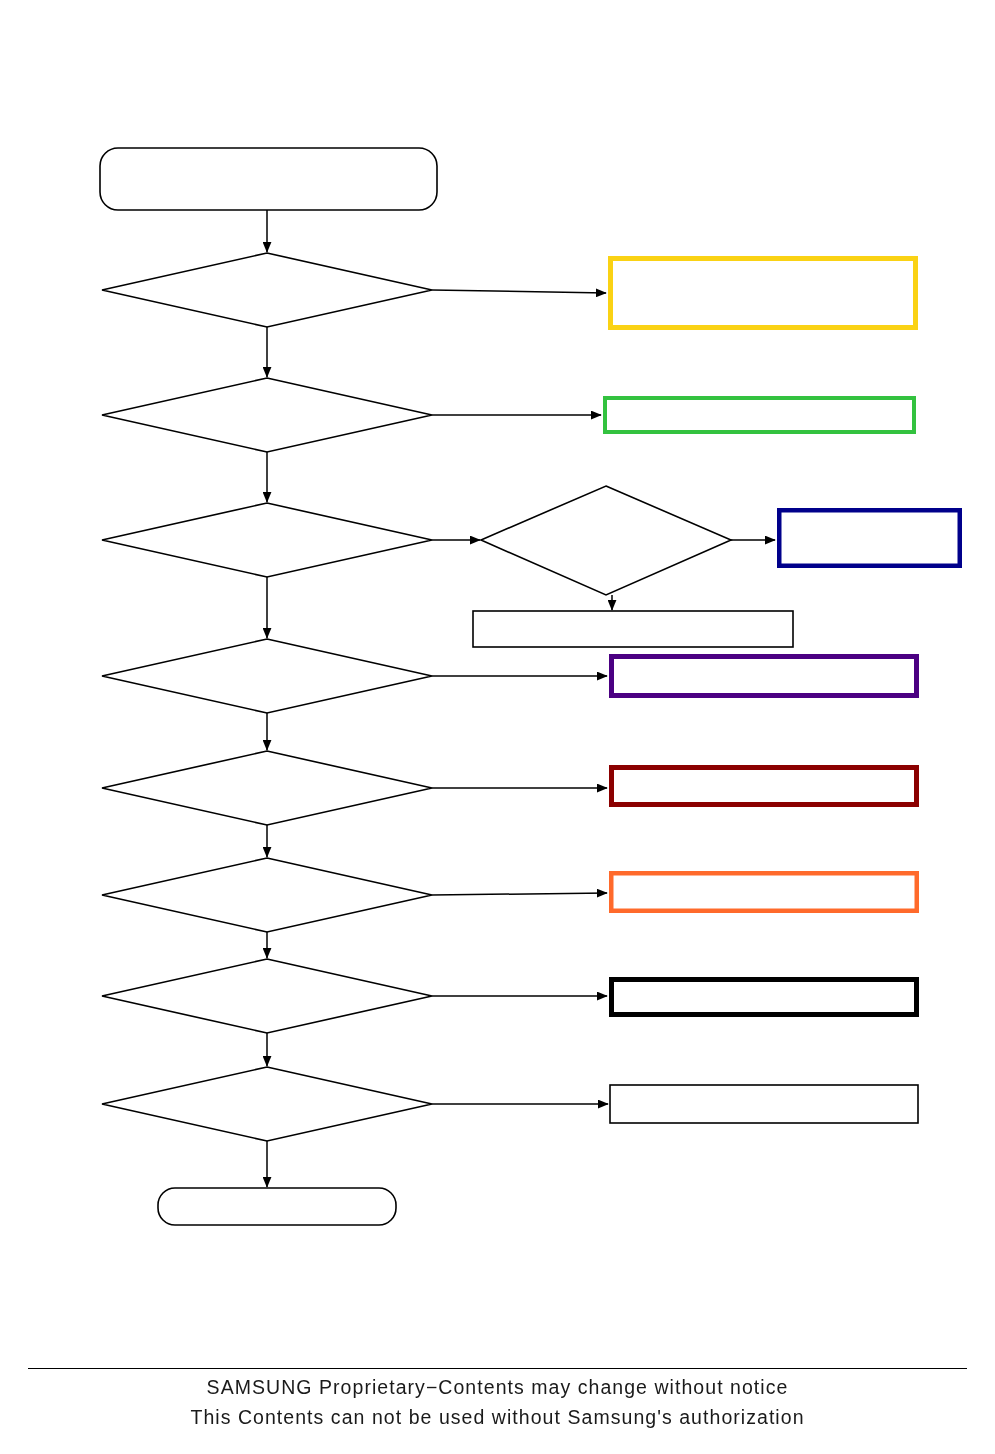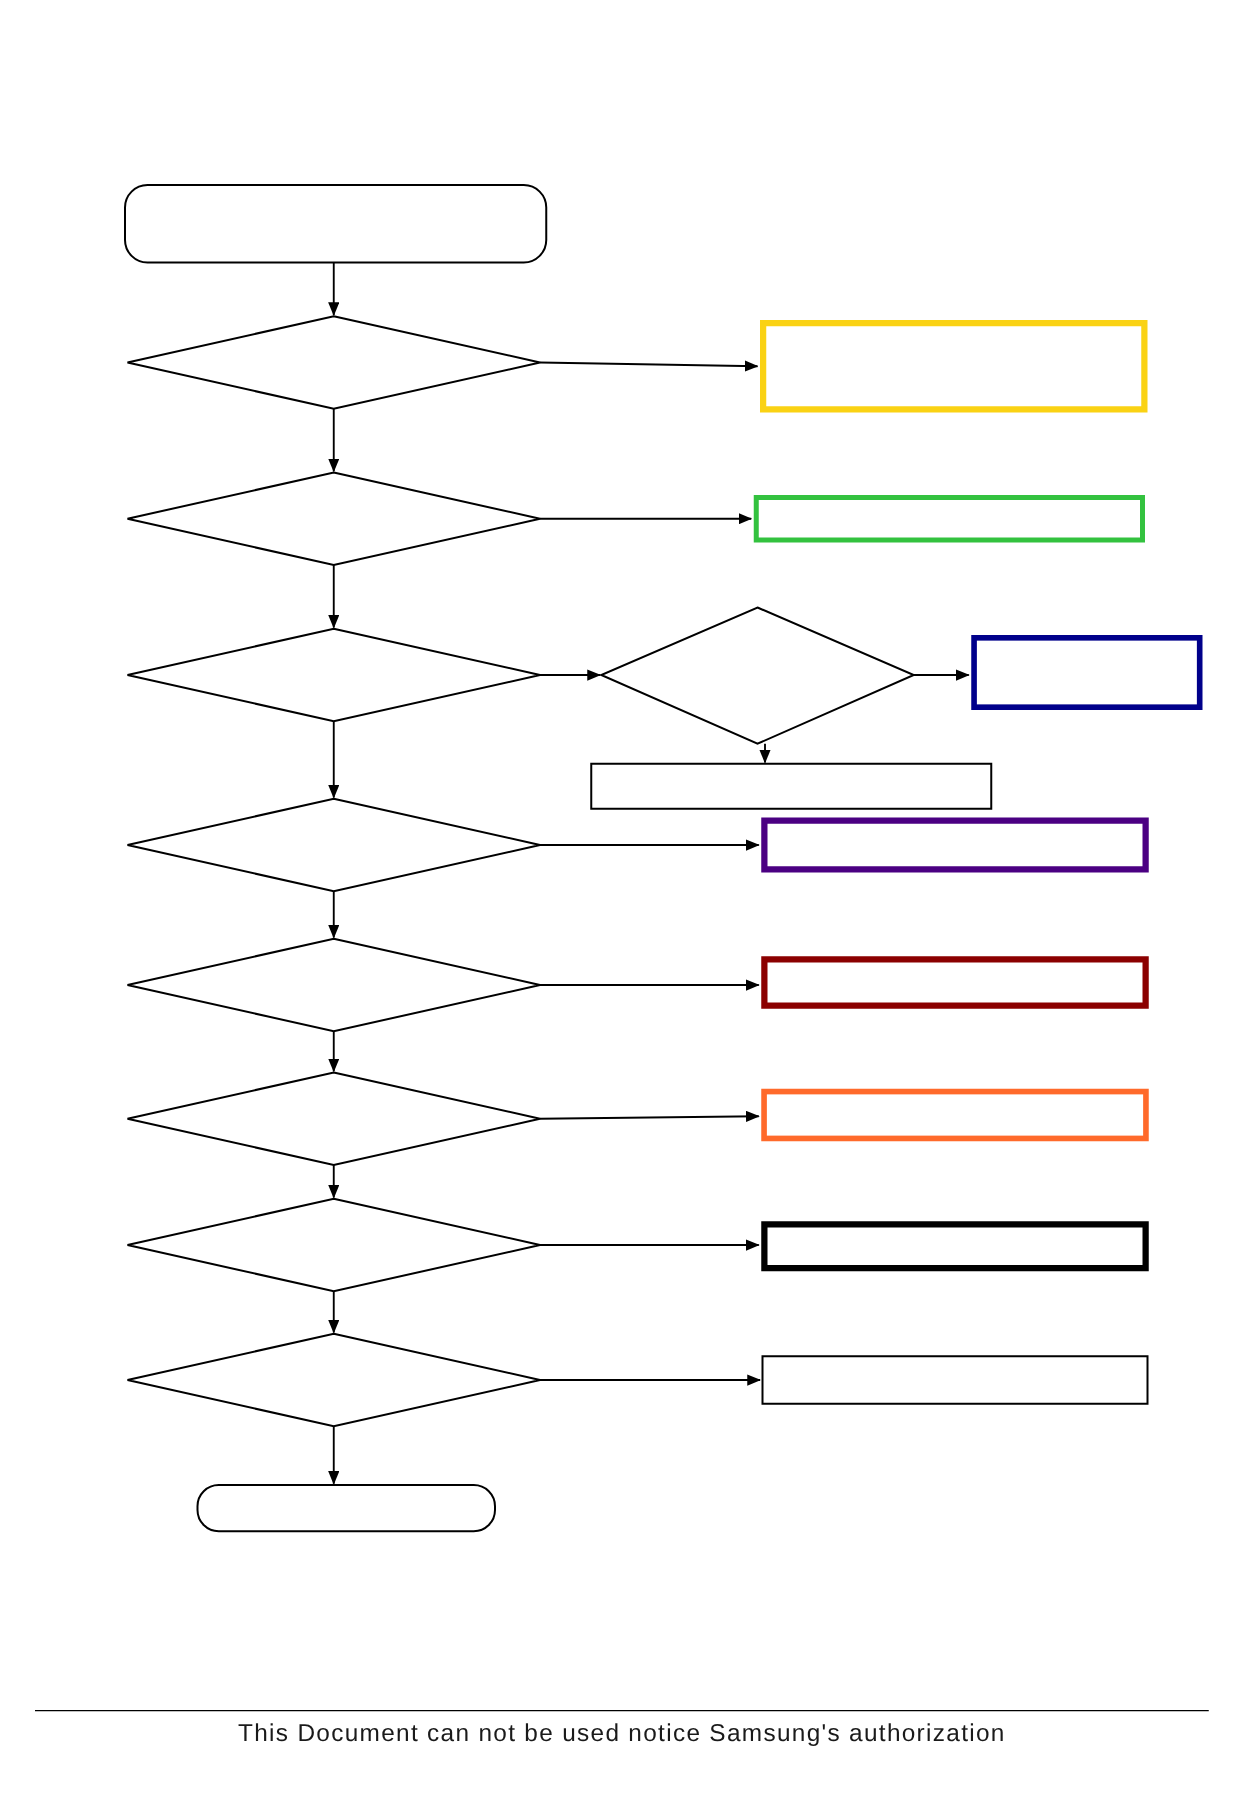--- a/index.html
+++ b/index.html
@@ -121,16 +121,17 @@
     <rect x="611.25" y="873.25" width="305.5" height="37.5" fill="#FFFFFF" stroke="#FF6A2B" stroke-width="4.5"></rect>
 
     <rect x="611.5" y="979.5" width="305" height="35" fill="#FFFFFF" stroke="#000000" stroke-width="5"></rect>
 
     <rect x="610" y="1085" width="308" height="38" fill="#FFFFFF" stroke="#000000" stroke-width="1.6"></rect>
   </svg>
 
   <div class="footer-rule"></div>
 
   <div class="footer-block">
-    <span class="footer-line">This Document can not be used notice Samsung's authorization</span>
+    <span class="footer-line">SAMSUNG Proprietary−Contents may change without notice</span>
+    <span class="footer-line">This Contents can not be used without Samsung's authorization</span>
   </div>
 
 </div>
 
 </body></html>

